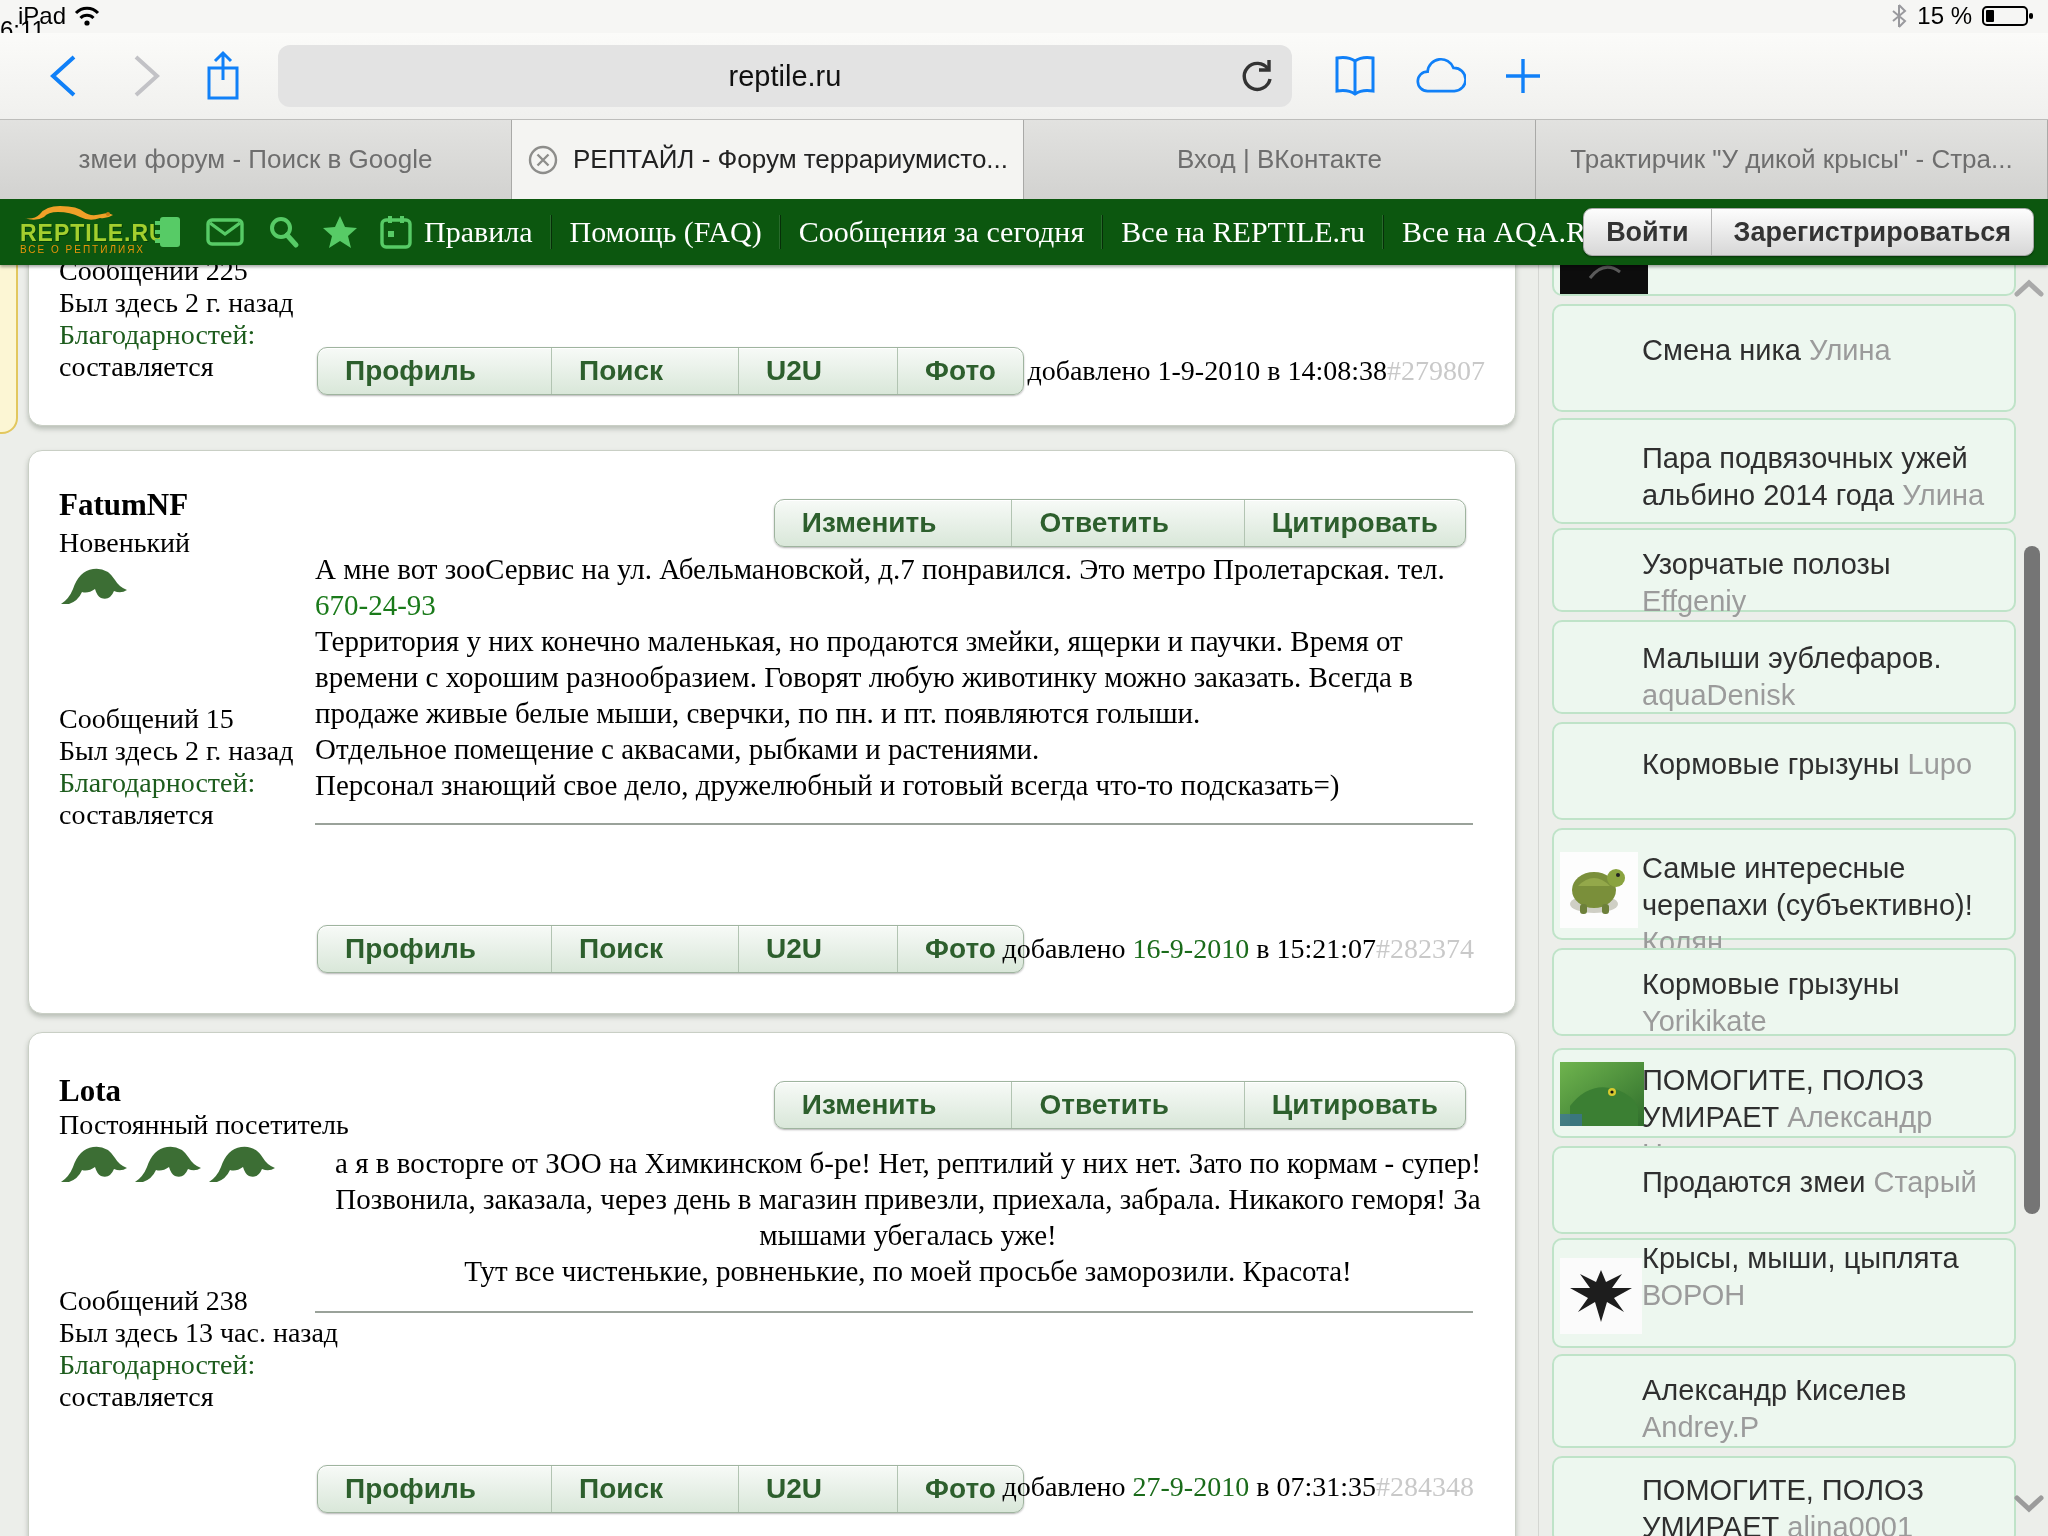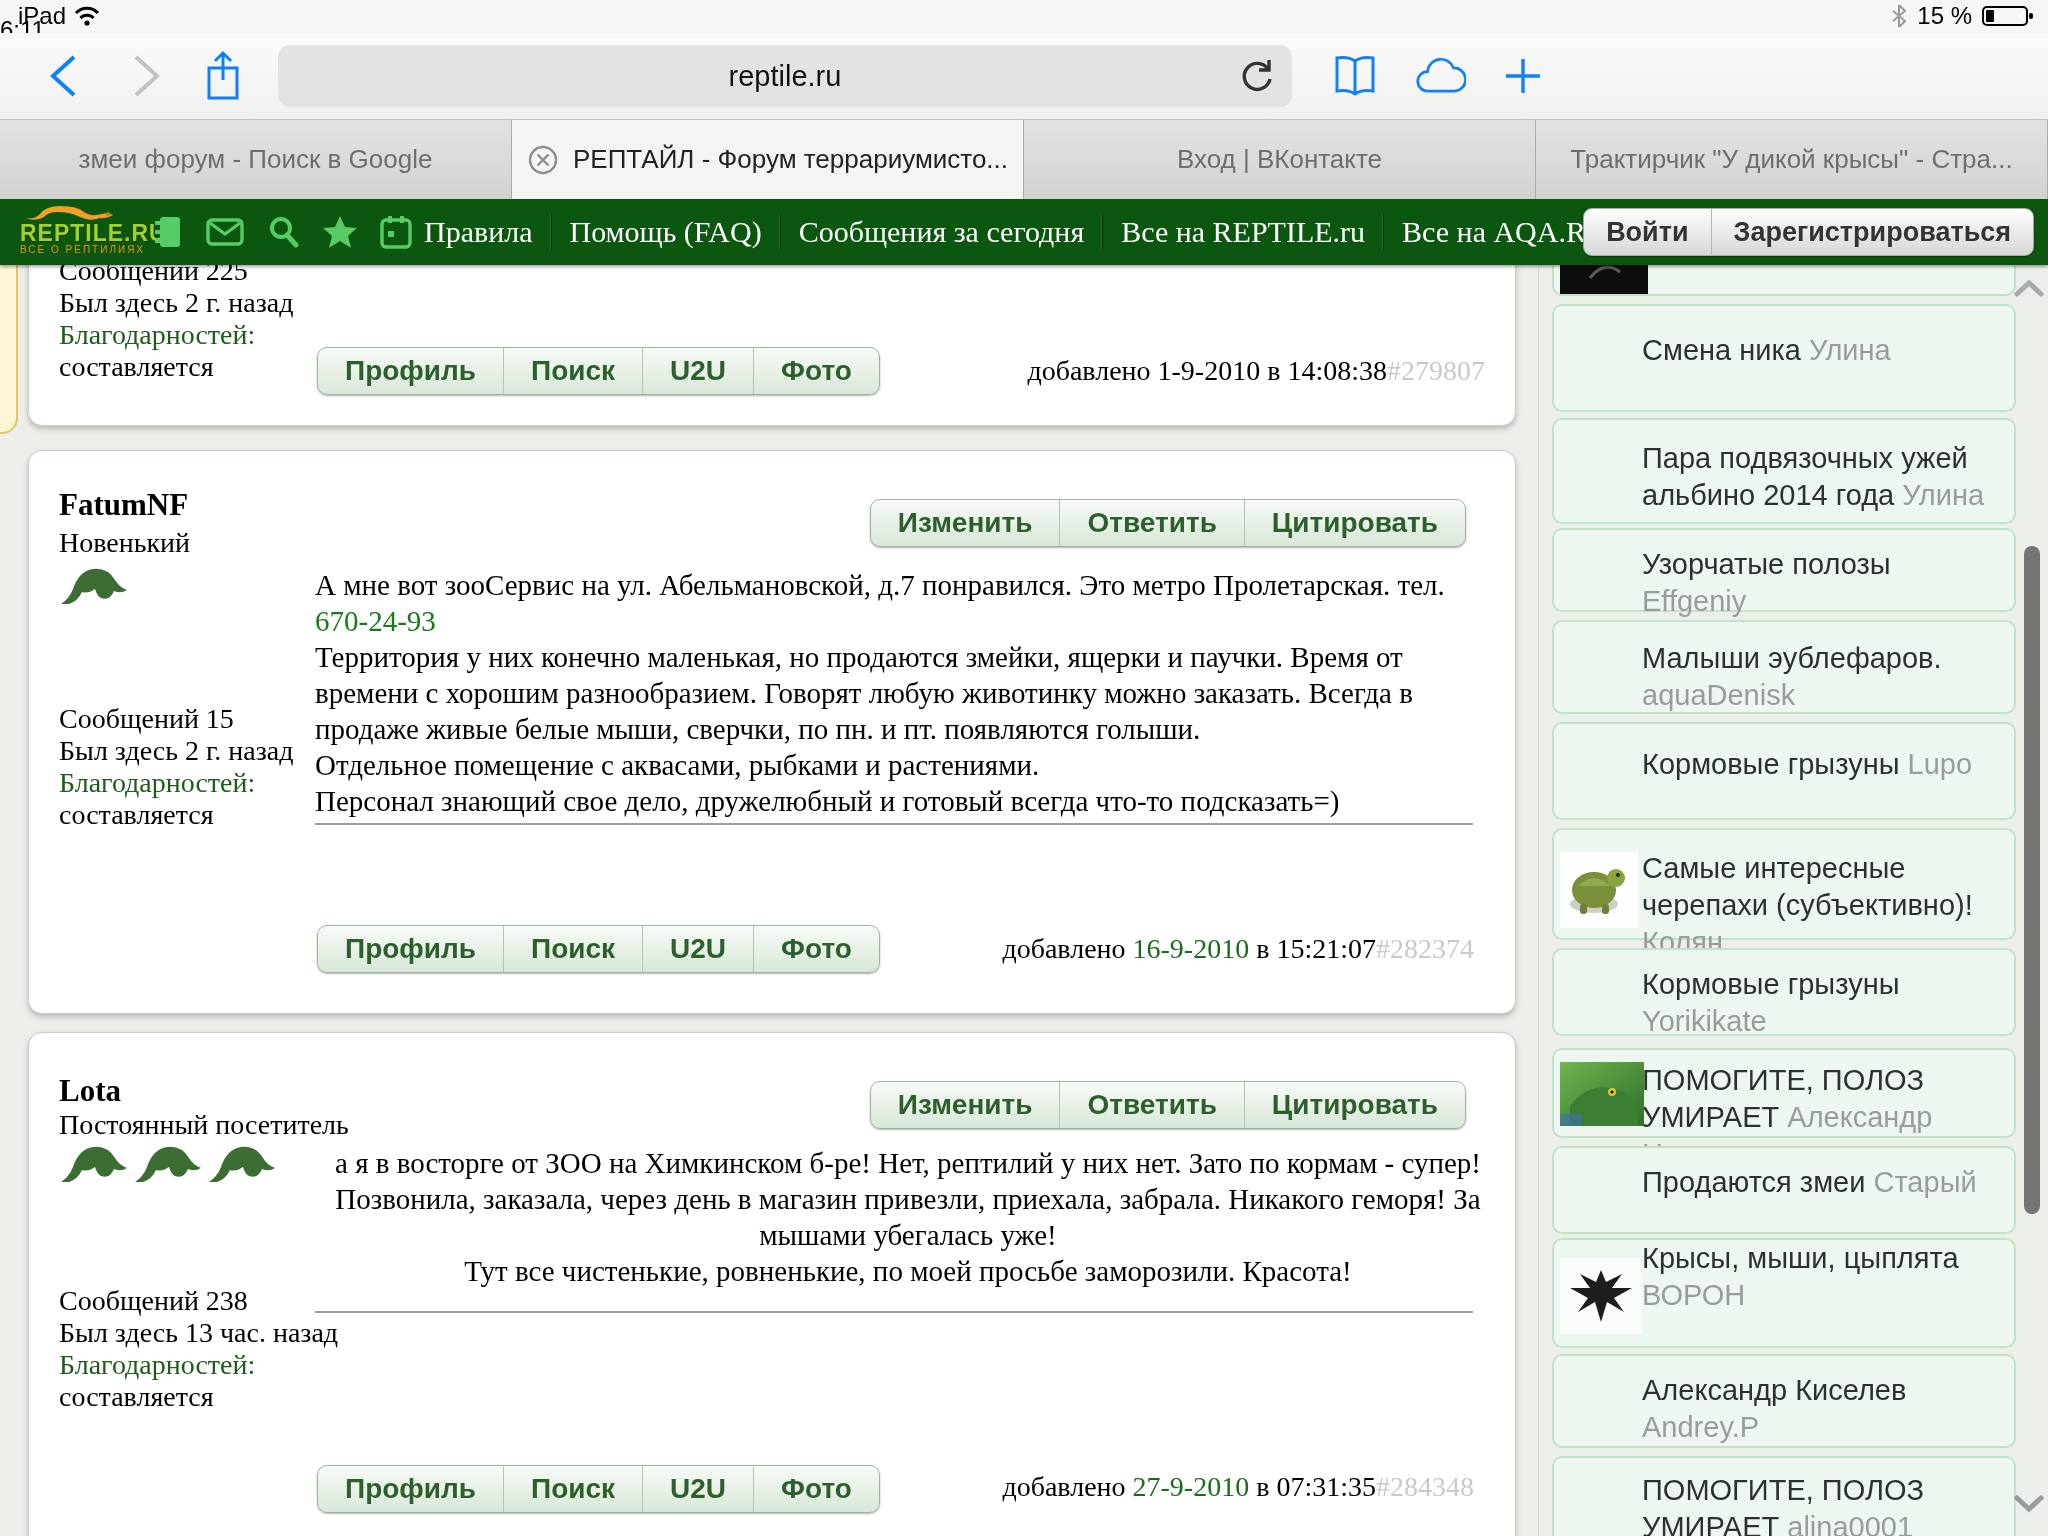--- a/index.html
+++ b/index.html
@@ -55,21 +55,21 @@
   .stats{position:absolute;left:30px;font-size:28px;line-height:32px;}
   .stats .green{color:#1d5c1d;cursor:pointer;}
   .uname{position:absolute;left:30px;font-weight:bold;font-size:31px;}
   .rank{position:absolute;left:30px;font-size:28px;}
   .geckos{position:absolute;left:28px;display:flex;}
   .body{position:absolute;left:286px;width:1186px;font-size:29px;line-height:36px;white-space:pre-line;}
   .body .phone{color:#1a7a1a;cursor:pointer;}
   .divider{position:absolute;left:286px;right:42px;height:2px;background:#9aa29a;}
   .btngroup{position:absolute;display:inline-flex;border:1px solid #9fb49f;border-radius:10px;overflow:hidden;
             background:linear-gradient(#f7faf7,#d9e7d9);box-shadow:0 1px 2px rgba(0,0,0,.3), inset 0 1px 0 #fff;
-            font-family:"Liberation Sans",sans-serif;}
+            font-family:"Liberation Sans",sans-serif;gap:48px;}
   .btngroup .seg{padding:0 27px;line-height:46px;font-weight:bold;font-size:28px;color:#2d5f2d;
                  border-left:1px solid #b2c4b2;cursor:pointer;white-space:nowrap;}
   .btngroup .seg:first-child{border-left:none;}
   .stamp{position:absolute;font-size:28px;white-space:nowrap;}
   .stamp .dt{color:#1a6b1a;cursor:pointer;}
   .stamp.black1 .dt{color:#000;}
   .stamp .anchor{color:#c9c9c9;}
   
   .sidebar{position:absolute;left:1552px;top:0;width:464px;height:100%;}
   .topic{position:absolute;left:0;width:464px;background:#edf7ef;border:2px solid #bfe3c8;border-radius:10px;
@@ -211,21 +211,21 @@
       <div class="geckos" style="top:108px;">
         <svg width="74" height="48" viewBox="0 0 74 48">
             <path d="M4 45 Q12 40 16 30 Q22 12 36 10 Q50 8 58 21 Q62 28 70 31 Q64 35 57 32 Q53 42 44 39 Q40 37 38 30 Q31 35 25 33 Q21 42 12 45 Z" fill="#3c6e34"></path>
           </svg>
       </div>
       <div class="btngroup" style="right:49px;top:48px;">
         <span class="seg">Изменить</span>
         <span class="seg">Ответить</span>
         <span class="seg">Цитировать</span>
       </div>
-      <div class="body" style="top:116px;"><span>А мне вот зооСервис на ул. Абельмановской, д.7 понравился. Это метро Пролетарская. тел. </span><span class="phone">670-24-93</span><span>
+      <div class="body" style="top:100px;"><span>А мне вот зооСервис на ул. Абельмановской, д.7 понравился. Это метро Пролетарская. тел. </span><span class="phone">670-24-93</span><span>
 Территория у них конечно маленькая, но продаются змейки, ящерки и паучки. Время от времени с хорошим разнообразием. Говорят любую животинку можно заказать. Всегда в продаже живые белые мыши, сверчки, по пн. и пт. появляются голыши.
 Отдельное помещение с аквасами, рыбками и растениями.
 Персонал знающий свое дело, дружелюбный и готовый всегда что-то подсказать=)</span></div>
       <div class="stats" style="top:252px;">
         <div>Сообщений 15</div>
         <div>Был здесь 2 г. назад</div>
         <div class="green">Благодарностей:</div>
         <div>составляется</div>
       </div>
       <div class="divider" style="top:372px;"></div>

